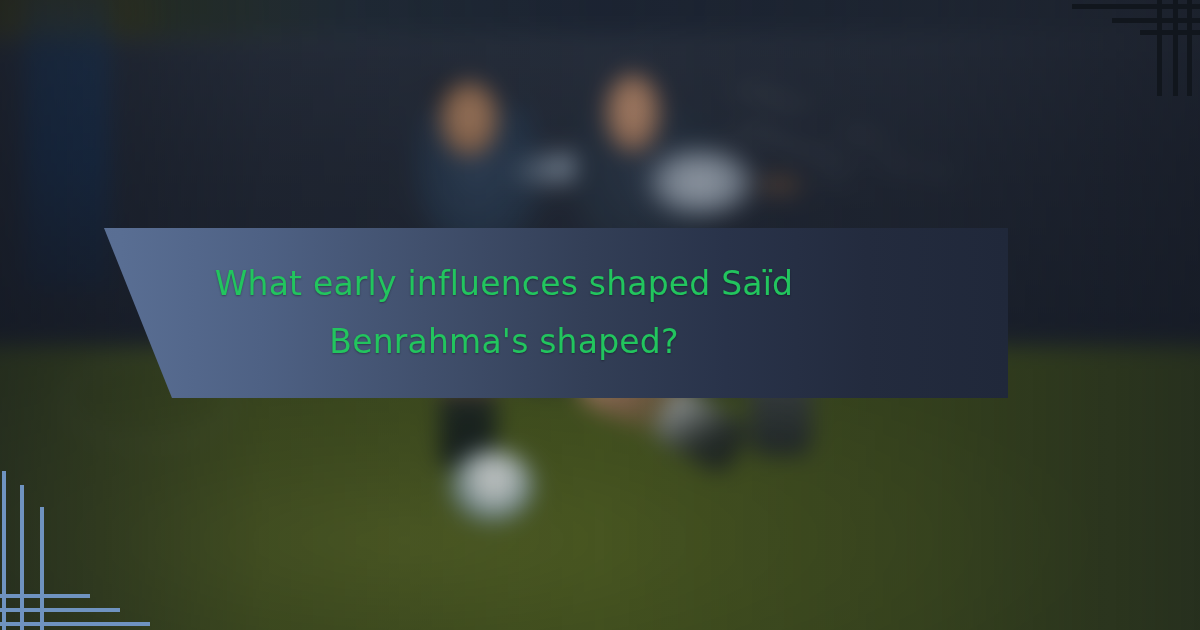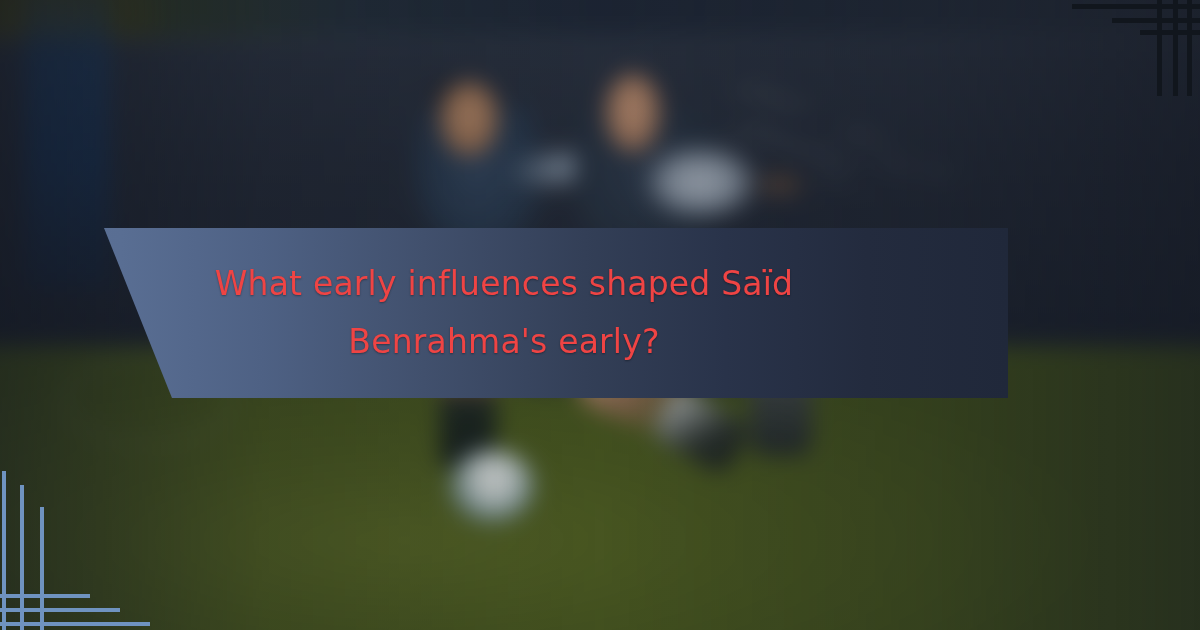--- a/index.html
+++ b/index.html
@@ -170,21 +170,21 @@
         #20283a 100%);
   }
   .banner-text {
     position:absolute;
     left:0; top:228px; width:1008px; height:170px;
     display:flex; flex-direction:column;
     align-items:center; justify-content:center;
     text-align:center;
   }
   .banner-text .line {
-    color:#ef4444;
+    color:#22c55e;
     font-family:"DejaVu Sans", sans-serif;
     font-size:33px;
     font-weight:400;
     line-height:58px;
     letter-spacing:.2px;
     white-space:nowrap;
     text-shadow:0 1px 2px rgba(0,0,0,.35);
   }
 
   
@@ -242,21 +242,21 @@
         </svg>
       </div>
     </div>
   </div>
 
   <div class="overlay"></div>
 
   <div class="banner"></div>
   <div class="banner-text">
     <div class="line">What early influences shaped Saïd</div>
-    <div class="line">Benrahma's early?</div>
+    <div class="line">Benrahma's shaped?</div>
   </div>
 
   <div class="corner-tr">
     <i style="left:42px;  top:4px;  width:128px; height:5px;"></i>
     <i style="left:82px;  top:18px; width:88px;  height:5px;"></i>
     <i style="left:110px; top:30px; width:60px;  height:5px;"></i>
     <i style="right:38px; top:0;   width:5px;   height:96px;"></i>
     <i style="right:22px; top:0;   width:5px;   height:96px;"></i>
     <i style="right:8px;  top:0;   width:5px;   height:96px;"></i>
   </div>

